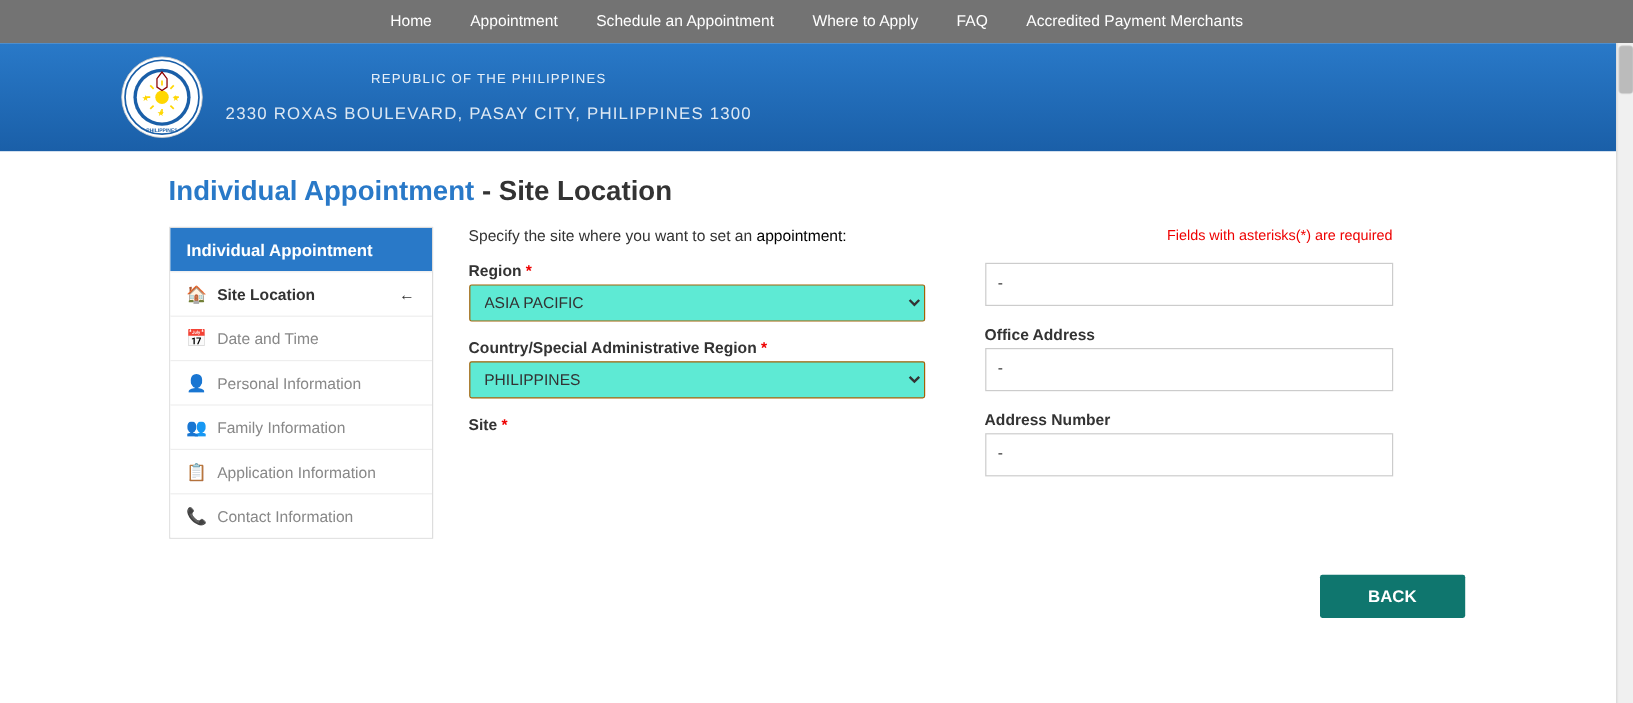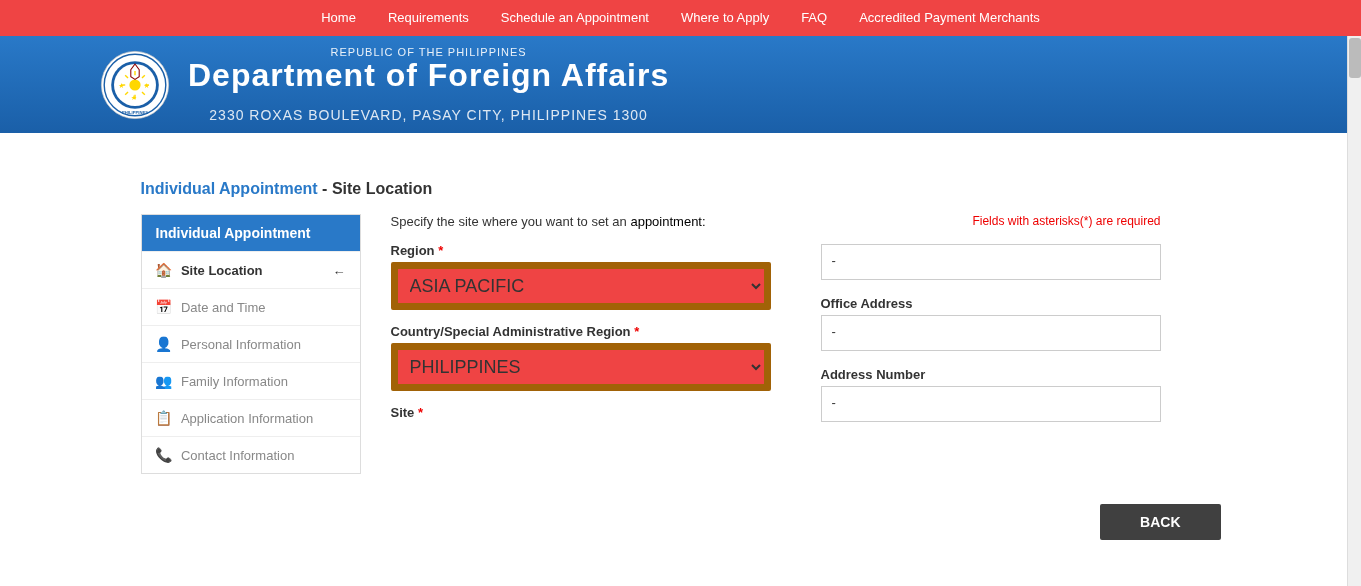--- a/index.html
+++ b/index.html
@@ -1,20 +1,20 @@
 <!DOCTYPE html>
 <html><head>
   <meta charset="utf-8">
   <style>
     * { box-sizing: border-box; margin: 0; padding: 0; }
     body { font-family: Arial, sans-serif; font-size: 14px; color: #333; background: #fff; }
 
     
     .navbar {
-      background-color: #ef4444;
+      background-color: #737373;
       display: flex;
       align-items: center;
       justify-content: center;
       padding: 0 20px;
       height: 36px;
     }
     .navbar a {
       color: #fff;
       text-decoration: none;
       padding: 0 16px;
@@ -60,24 +60,23 @@
     }
 
     
     .page-content {
       max-width: 1200px;
       margin: 0 auto;
       padding: 20px 60px 40px;
     }
 
     .page-title {
-      font-size: 16px;
+      font-size: 23px;
       color: #333;
       margin-bottom: 16px;
-      margin-top: 27px;
     }
     .page-title .blue { color: #2979c8; font-weight: bold; }
 
     .main-layout {
       display: flex;
       gap: 30px;
       align-items: flex-start;
     }
 
     
@@ -136,25 +135,25 @@
     .form-label {
       font-size: 13px;
       font-weight: bold;
       margin-bottom: 4px;
       display: block;
     }
     .required { color: #e00; }
     select, input[type="text"] {
       width: 100%;
       padding: 6px 8px;
-      border: 7px solid #a16207;
+      border: 1px solid #a16207;
       border-radius: 2px;
-      font-size: 18px;
-      color: #333;
-      background: #ef4444;
+      font-size: 13px;
+      color: #333;
+      background: #5eead4;
       appearance: auto;
     }
 
     
     .right-panel {
       flex: 1;
       max-width: 360px;
       padding-left: 20px;
     }
     .required-note {
@@ -193,21 +192,21 @@
     }
     .btn {
       padding: 10px 40px;
       border: none;
       font-size: 14px;
       font-weight: bold;
       cursor: pointer;
       color: #fff;
       border-radius: 2px;
     }
-    .btn-back { background: #404040; text-align: center; }
+    .btn-back { background: #0f766e; text-align: center; }
     .btn-next { background: #5a9fd4; }
 
     
     .scroll-track {
       position: fixed;
       right: 0;
       top: 36px;
       bottom: 0;
       width: 14px;
       background: #f0f0f0;
@@ -220,21 +219,21 @@
       border-radius: 3px;
       margin: 1px;
       margin-top: 2px;
     }
   </style>
 </head>
 <body>
 
 <nav class="navbar">
   <a>Home</a>
-  <a>Requirements</a>
+  <a>Appointment</a>
   <a>Schedule an Appointment</a>
   <a>Where to Apply</a>
   <a>FAQ</a>
   <a>Accredited Payment Merchants</a>
 </nav>
 
 <header class="header">
 
   <svg class="header-logo" viewBox="0 0 100 100" xmlns="http://www.w3.org/2000/svg">
     <circle cx="50" cy="50" r="48" fill="#fff" stroke="#ccc" stroke-width="1"></circle>
@@ -259,21 +258,20 @@
     <text x="44" y="72" fill="#FFD700" font-size="10">★</text>
     <text x="62" y="54" fill="#FFD700" font-size="10">★</text>
 
     <polygon points="50,20 44,28 44,38 50,42 56,38 56,28" fill="none" stroke="#8B0000" stroke-width="1.5"></polygon>
 
     <text x="50" y="92" text-anchor="middle" fill="#1a5fa8" font-size="6" font-weight="bold">PHILIPPINES</text>
   </svg>
 
   <div class="header-text">
     <div class="subtitle">Republic of the Philippines</div>
-    <div class="title">Department of Foreign Affairs</div>
     <div class="address">2330 Roxas Boulevard, Pasay City, Philippines 1300</div>
   </div>
 </header>
 
 <div class="page-content">
   <h2 class="page-title">
     <span class="blue">Individual Appointment</span><span> - </span><span>Site Location</span>
   </h2>
 
   <div class="main-layout">

